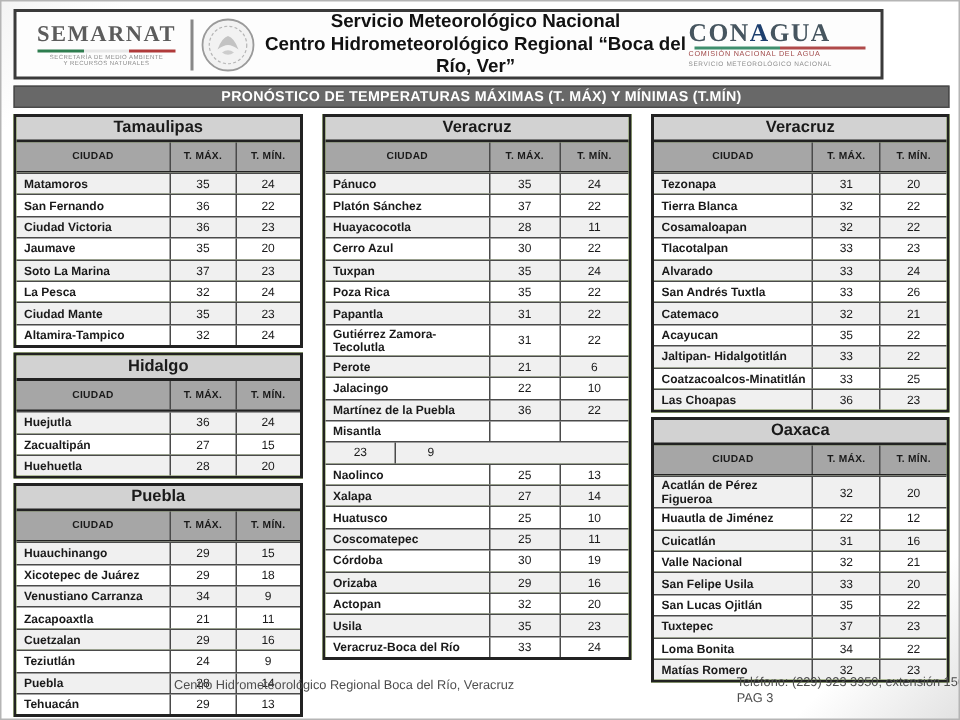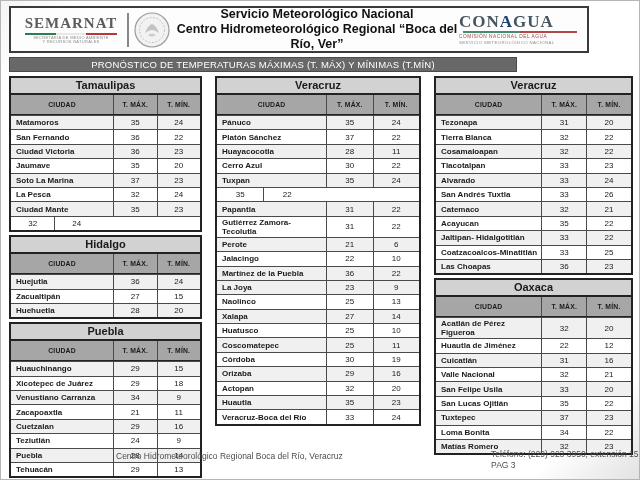--- a/index.html
+++ b/index.html
@@ -41,23 +41,23 @@
   }
   .conagua-word .mid-a { color:#1d3f6e; }
   .conagua-bar { display:flex; height:1.5px; margin:0 4px 1.5px 4px; }
   .conagua-bar .g { flex:1; background:#3f8f6e; }
   .conagua-bar .r { flex:1; background:#b04a4a; }
   .conagua-sub1 { font-size:4.8px; color:#a04848; letter-spacing:.5px; line-height:6px; }
   .conagua-sub2 { font-size:4.3px; color:#8e8e8e; letter-spacing:.4px; line-height:5.5px; }
 
   
   .banner {
-    position:absolute; left:8px; top:56px; width:508px; height:15px;
+    position:absolute; left:8px; top:56px; width:624px; height:15px;
     background:#686868; border:1px solid #4a4a4a;
-    color:#ffffff; font-weight:normal; font-size:9.5px; letter-spacing:.2px;
+    color:#ffffff; font-weight:bold; font-size:9.5px; letter-spacing:.2px;
     display:flex; align-items:center; justify-content:center;
   }
 
   
   .tables {
     position:absolute; left:8px; top:75px; width:624px; height:372px;
     display:flex; justify-content:space-between;
   }
   .tcol { display:flex; flex-direction:column; }
   .tcol-0 { width:193px; } .tcol-1 { width:206px; } .tcol-2 { width:199px; }
@@ -166,20 +166,21 @@
           <div class="cell city">La Pesca</div>
           <div class="cell num">32</div>
           <div class="cell num">24</div>
         </div>
         <div class="data-row row alt">
           <div class="cell city">Ciudad Mante</div>
           <div class="cell num">35</div>
           <div class="cell num">23</div>
         </div>
         <div class="data-row row ">
+          <div class="cell city">Altamira-Tampico</div>
           <div class="cell num">32</div>
           <div class="cell num">24</div>
         </div>
       </div>
       <div class="section">
         <div class="section-title">Hidalgo</div>
         <div class="row header-row">
           <div class="cell city">CIUDAD</div>
           <div class="cell num">T. MÁX.</div>
           <div class="cell num">T. MÍN.</div>
@@ -276,20 +277,21 @@
           <div class="cell city">Cerro Azul</div>
           <div class="cell num">30</div>
           <div class="cell num">22</div>
         </div>
         <div class="data-row row alt">
           <div class="cell city">Tuxpan</div>
           <div class="cell num">35</div>
           <div class="cell num">24</div>
         </div>
         <div class="data-row row ">
+          <div class="cell city">Poza Rica</div>
           <div class="cell num">35</div>
           <div class="cell num">22</div>
         </div>
         <div class="data-row row alt">
           <div class="cell city">Papantla</div>
           <div class="cell num">31</div>
           <div class="cell num">22</div>
         </div>
         <div class="data-row row ">
           <div class="cell city">Gutiérrez Zamora-Tecolutla</div>
@@ -304,22 +306,26 @@
         <div class="data-row row ">
           <div class="cell city">Jalacingo</div>
           <div class="cell num">22</div>
           <div class="cell num">10</div>
         </div>
         <div class="data-row row alt">
           <div class="cell city">Martínez de la Puebla</div>
           <div class="cell num">36</div>
           <div class="cell num">22</div>
         </div>
-        <div class="data-row row alt">
-          <div class="cell city">La Joya</div>
+        <div class="data-row row ">
+          <div class="cell city">Misantla</div>
+          <div class="cell num"></div>
+          <div class="cell num"></div>
+        </div>
+        <div class="data-row row alt">
           <div class="cell num">23</div>
           <div class="cell num">9</div>
         </div>
         <div class="data-row row ">
           <div class="cell city">Naolinco</div>
           <div class="cell num">25</div>
           <div class="cell num">13</div>
         </div>
         <div class="data-row row alt">
           <div class="cell city">Xalapa</div>
@@ -345,21 +351,21 @@
           <div class="cell city">Orizaba</div>
           <div class="cell num">29</div>
           <div class="cell num">16</div>
         </div>
         <div class="data-row row ">
           <div class="cell city">Actopan</div>
           <div class="cell num">32</div>
           <div class="cell num">20</div>
         </div>
         <div class="data-row row alt">
-          <div class="cell city">Huautla</div>
+          <div class="cell city">Usila</div>
           <div class="cell num">35</div>
           <div class="cell num">23</div>
         </div>
         <div class="data-row row ">
           <div class="cell city">Veracruz-Boca del Río</div>
           <div class="cell num">33</div>
           <div class="cell num">24</div>
         </div>
       </div>
     </div>

